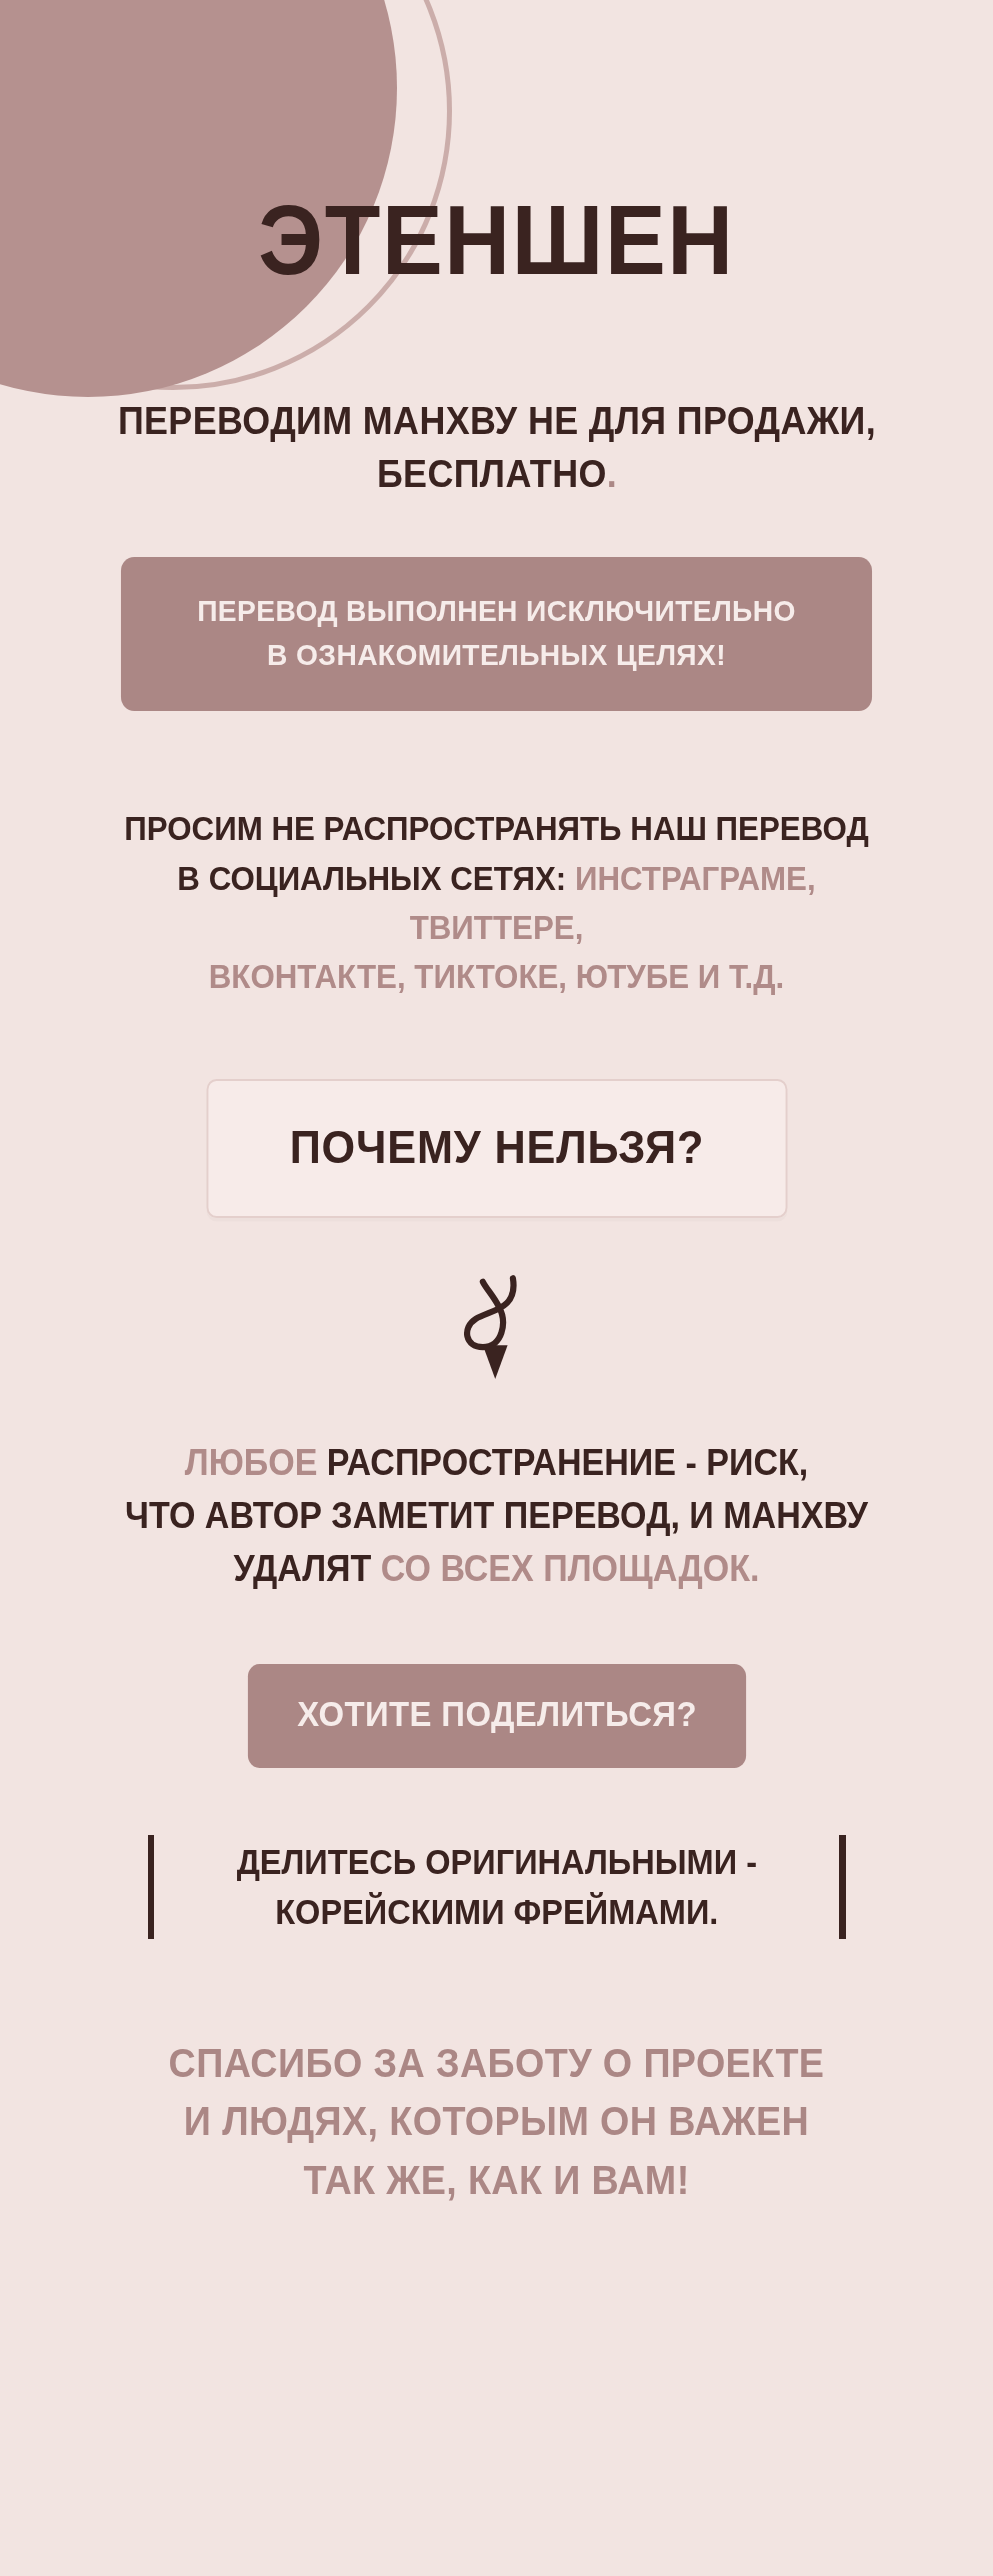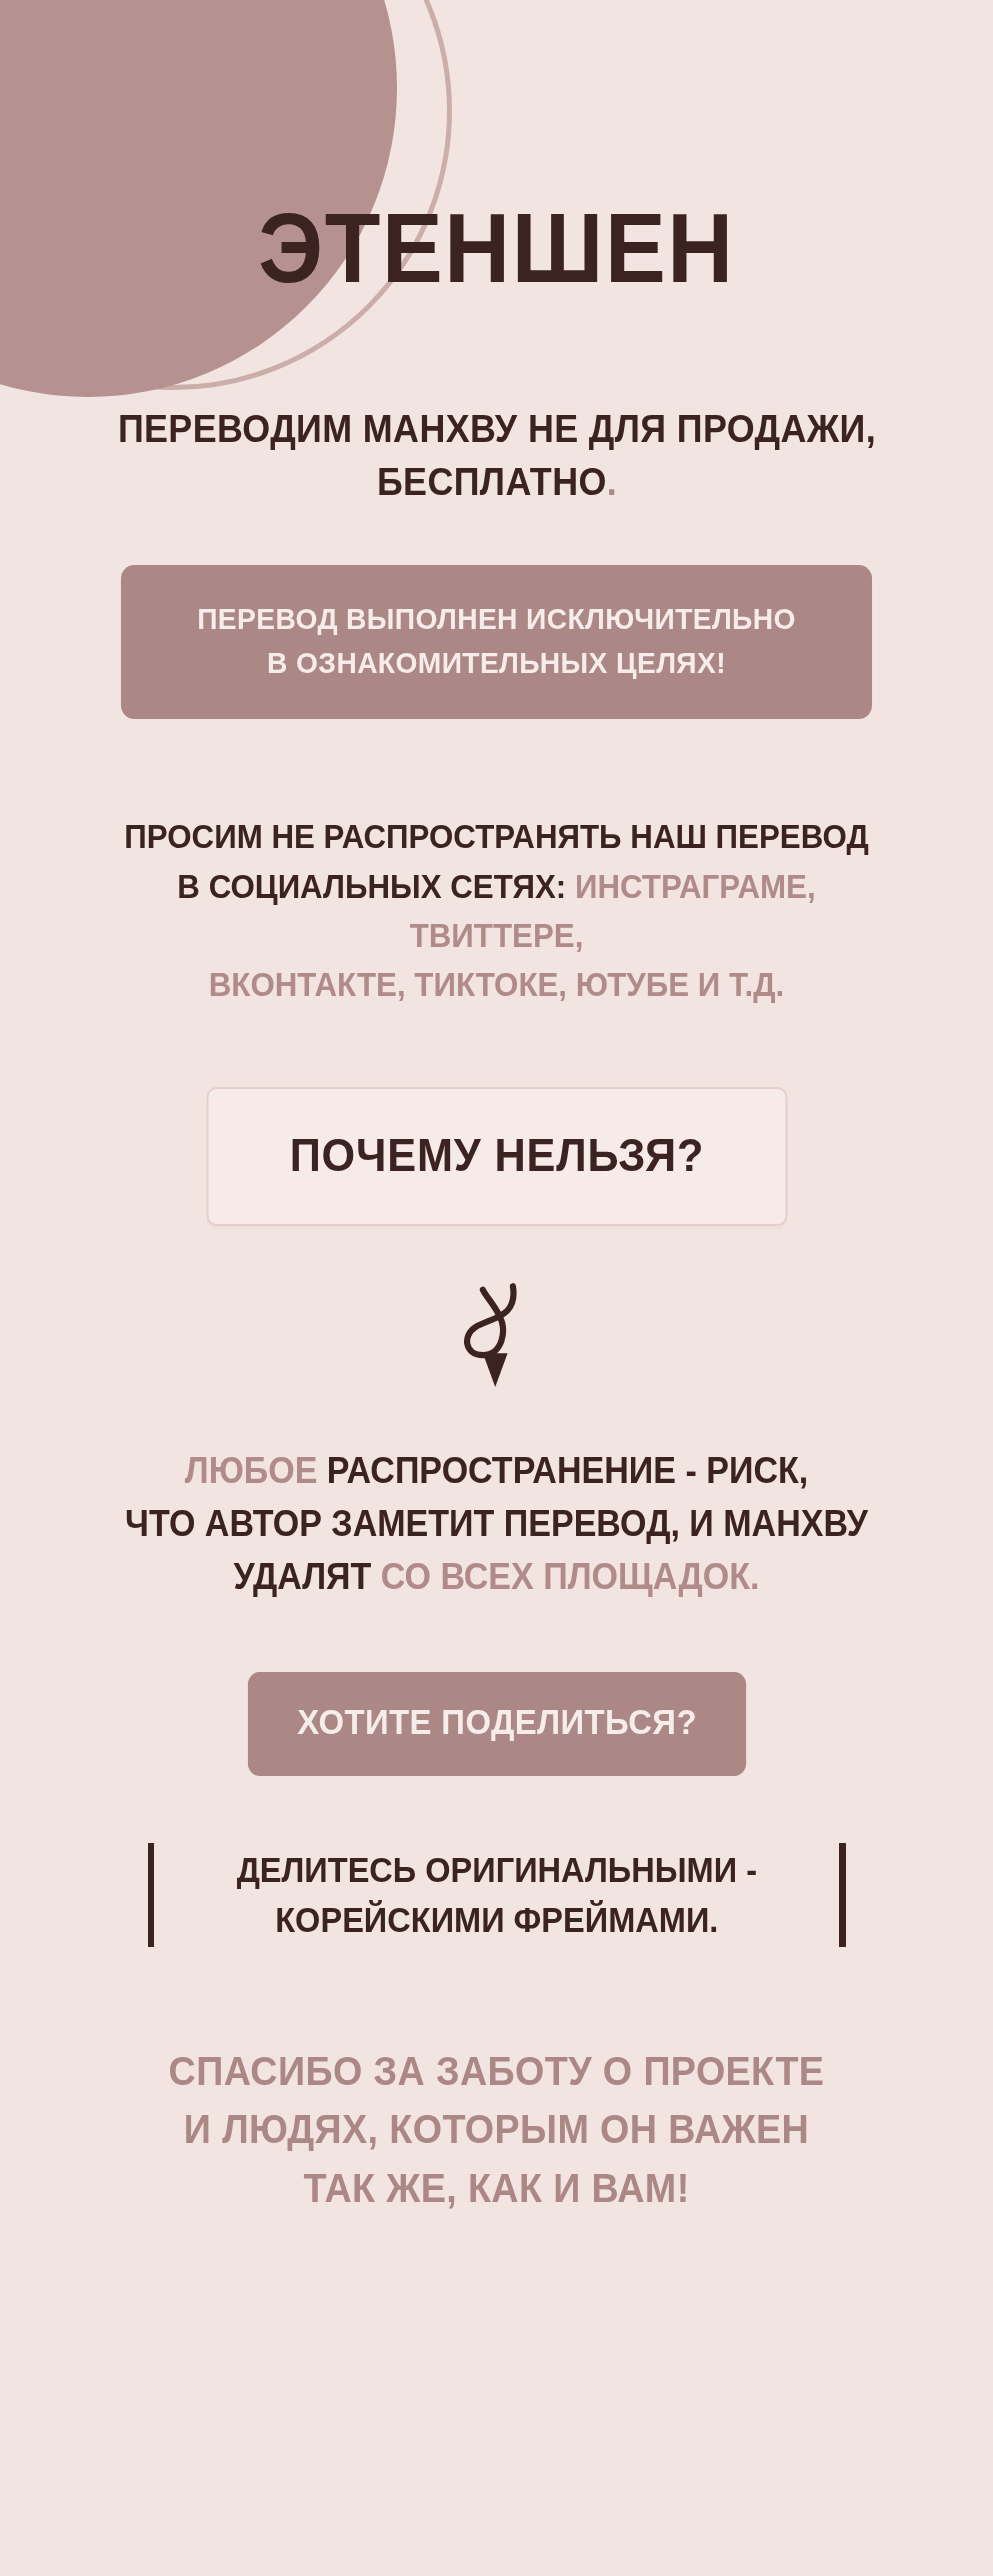--- a/index.html
+++ b/index.html
@@ -42,21 +42,21 @@
     width: 618px;
     height: 618px;
     border-radius: 50%;
     background: #b5918f;
   }
 
   
   .page {
     position: relative;
     width: 993px;
-    padding: 8px 53px;
+    padding: 0 53px;
     box-sizing: border-box;
   }
 
   .title {
     text-align: center;
     margin: 0;
     padding-top: 190px;
     font-size: 99px;
     line-height: 1;
     letter-spacing: 1.8px;

